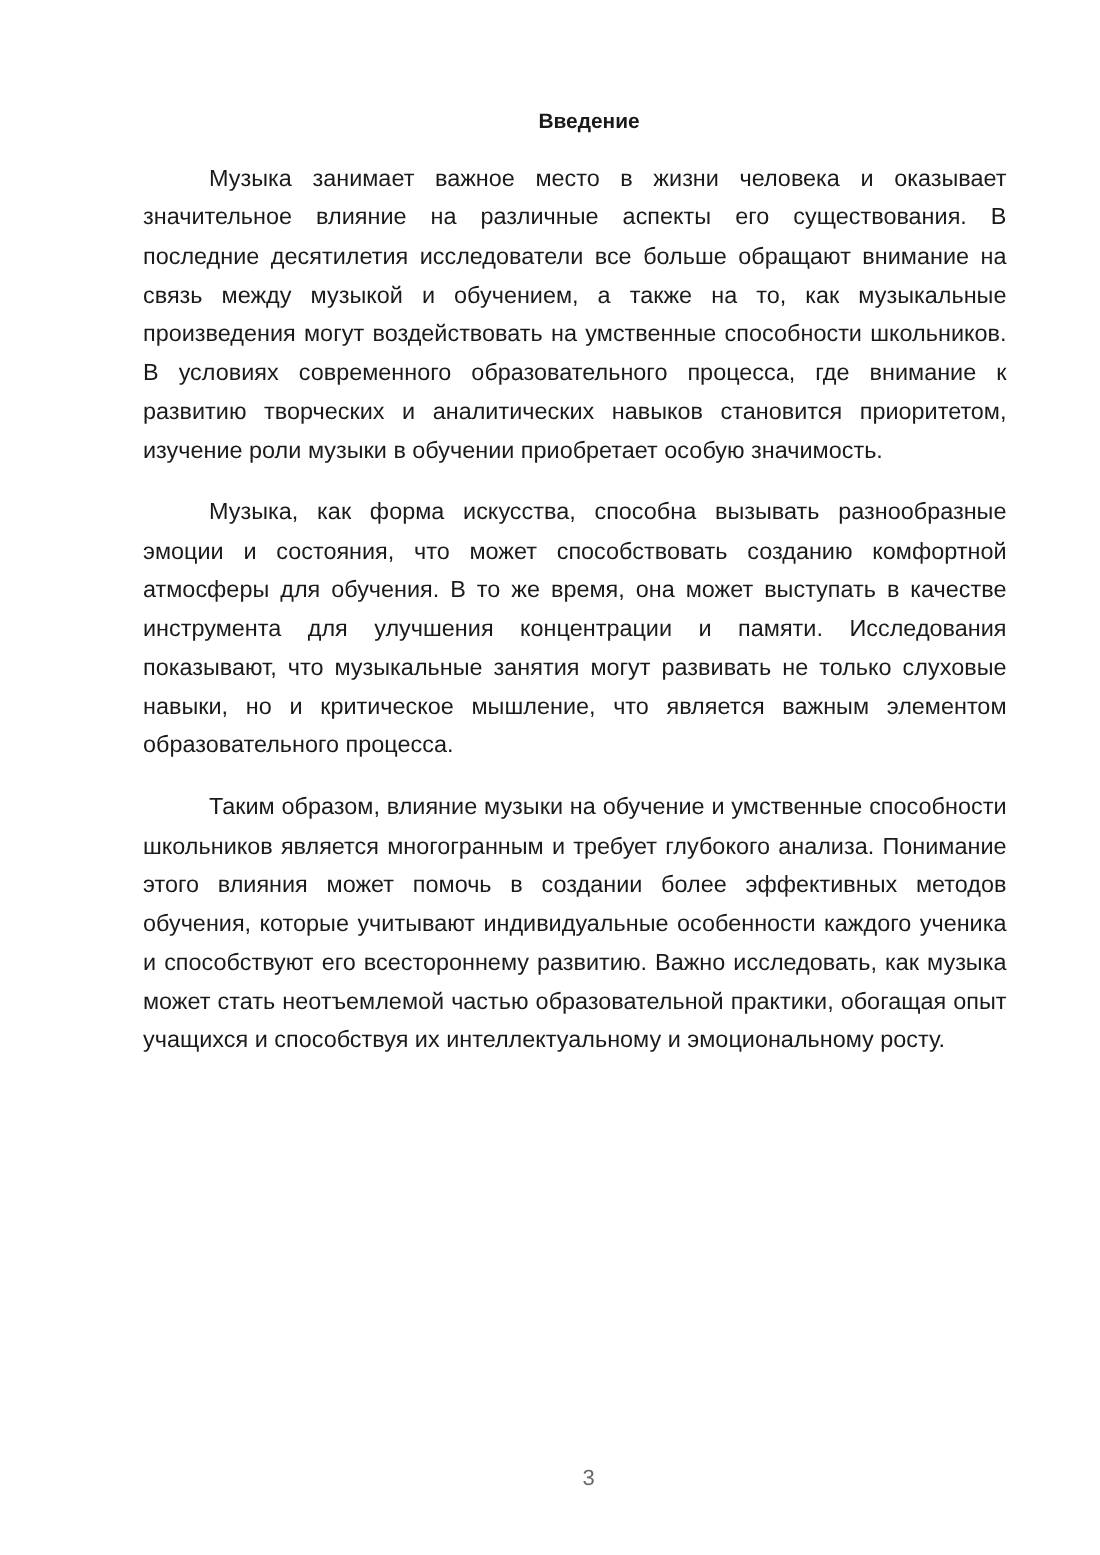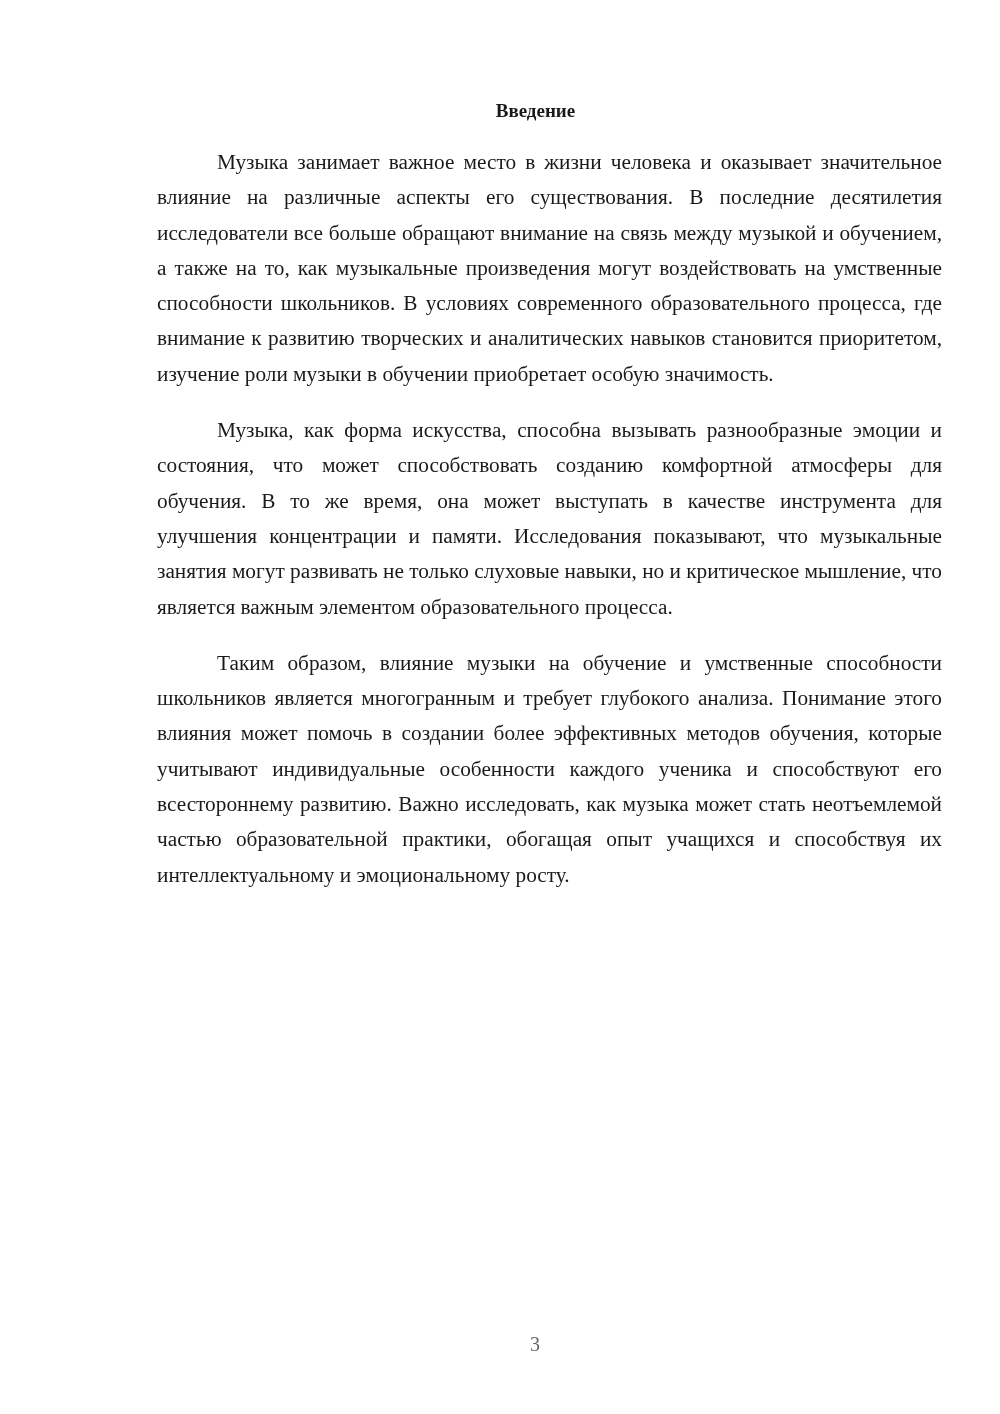--- a/index.html
+++ b/index.html
@@ -1,29 +1,29 @@
 <!DOCTYPE html>
 <html><head>
 <meta charset="utf-8">
 <style>
   html, body { margin: 0; padding: 0; background: #ffffff; }
   body { width: 1000px; height: 1414px; position: relative; overflow: hidden; }
   .page {
     position: absolute; left: 0; top: 0; width: 1000px; height: 1414px;
     background: #ffffff;
-    font-family: Liberation Serif, serif;
+    font-family: Liberation Sans, sans-serif;
     color: #1a1a1a;
     border-radius: 29px;
   }
   .heading {
     position: absolute; left: 143px; width: 785px; top: 98px;
     text-align: center; font-weight: bold; font-size: 19px; line-height: 26px;
   }
   .body {
-    position: absolute; left: 157px; width: 785px; top: 145px;
+    position: absolute; left: 130px; width: 785px; top: 145px;
   }
   .para {
     margin: 0; font-size: 21.3px; line-height: 35.3px;
     text-align: justify; text-indent: 60px;
   }
   .para + .para { margin-top: 21px; }
   .page-number {
     position: absolute; left: 0; width: 1070px; top: 1333px;
     text-align: center; font-size: 20px; color: #666666;
   }

